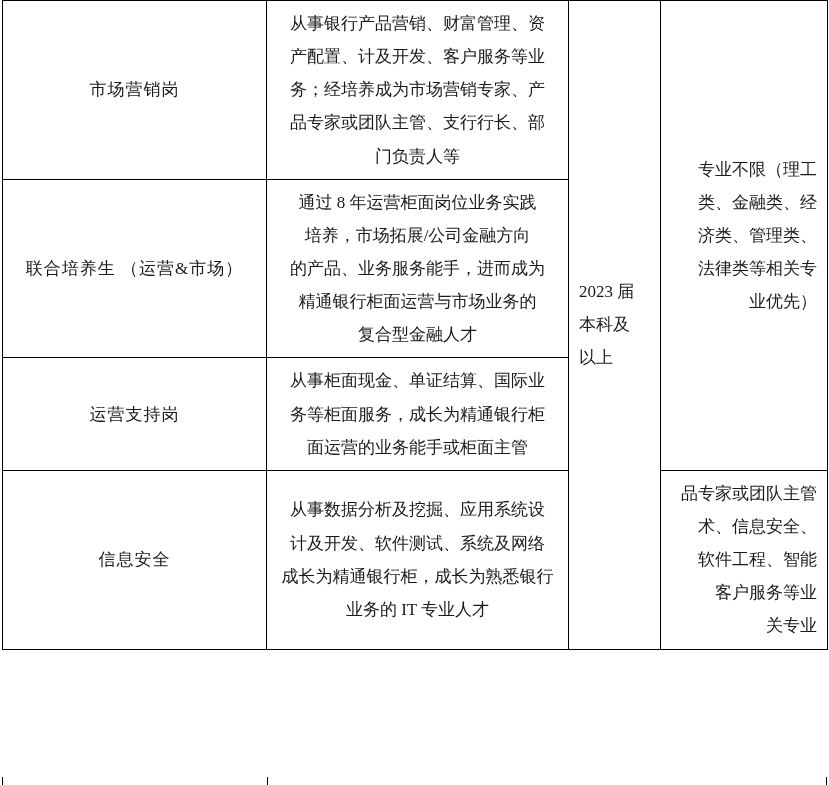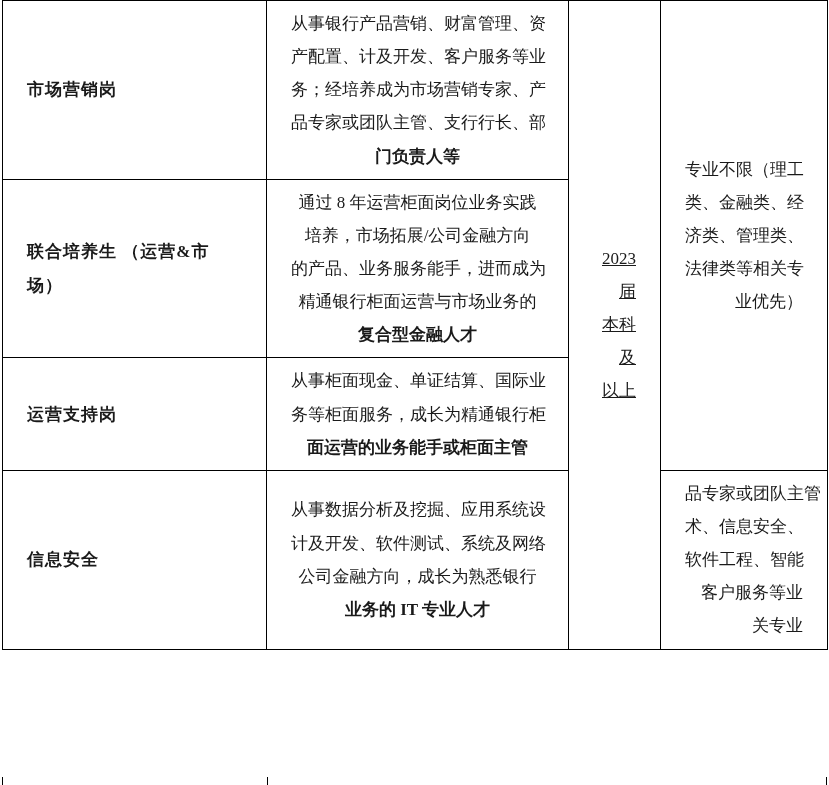--- a/index.html
+++ b/index.html
@@ -23,58 +23,56 @@
   table.job-table {
     border-collapse: collapse;
     table-layout: fixed;
     width: 825px;
     margin-left: 2px;
     margin-top: 0px;
   }
   table.job-table td {
     border: 1px solid #000000;
     vertical-align: middle;
-    padding: 6px 24px;
+    padding: 6px 10px;
     font-size: 17px;
     line-height: 1.95;
   }
   
   col.c-pos   { width: 264px; }
   col.c-desc  { width: 302px; }
   col.c-edu   { width: 92px; }
   col.c-major { width: 167px; }
 
   .cell-position {
-    text-align: left;
-    font-weight: bold;
+    text-align: center;
+    font-weight: normal;
     font-size: 18px;
     letter-spacing: 1px;
     line-height: 1.8;
   }
   .cell-desc {
     text-align: justify;
     text-align-last: center;
     font-size: 17px;
     line-height: 2.05;
     padding: 10px 14px;
   }
   .cell-desc .line {
     display: block;
     white-space: nowrap;
   }
   .cell-desc .line.last {
     text-align: left;
-    font-weight: bold;
   }
   .cell-edu {
-    text-align: right;
+    text-align: left;
     font-size: 17px;
     line-height: 2.2;
     padding: 6px 4px;
-    text-decoration: underline;
   }
   .cell-edu .line { display: block; }
   .cell-major {
     text-align: right;
     font-size: 17px;
     line-height: 2.2;
     padding: 8px 6px;
   }
   .cell-major .line { display: block; white-space: nowrap; }
   .bottom-strip {
@@ -159,21 +157,21 @@
         </td>
       </tr>
 
       <tr>
         <td class="cell-position">
           <span>信息安全</span>
         </td>
         <td class="cell-desc">
           <span class="line">从事数据分析及挖掘、应用系统设</span>
           <span class="line">计及开发、软件测试、系统及网络</span>
-          <span class="line">公司金融方向，成长为熟悉银行</span>
+          <span class="line">成长为精通银行柜，成长为熟悉银行</span>
           <span class="line last">业务的 IT 专业人才</span>
         </td>
         <td class="cell-major">
           <span class="line">品专家或团队主管</span>
           <span class="line">术、信息安全、</span>
           <span class="line">软件工程、智能</span>
           <span class="line">客户服务等业</span>
           <span class="line">关专业</span>
         </td>
       </tr>

